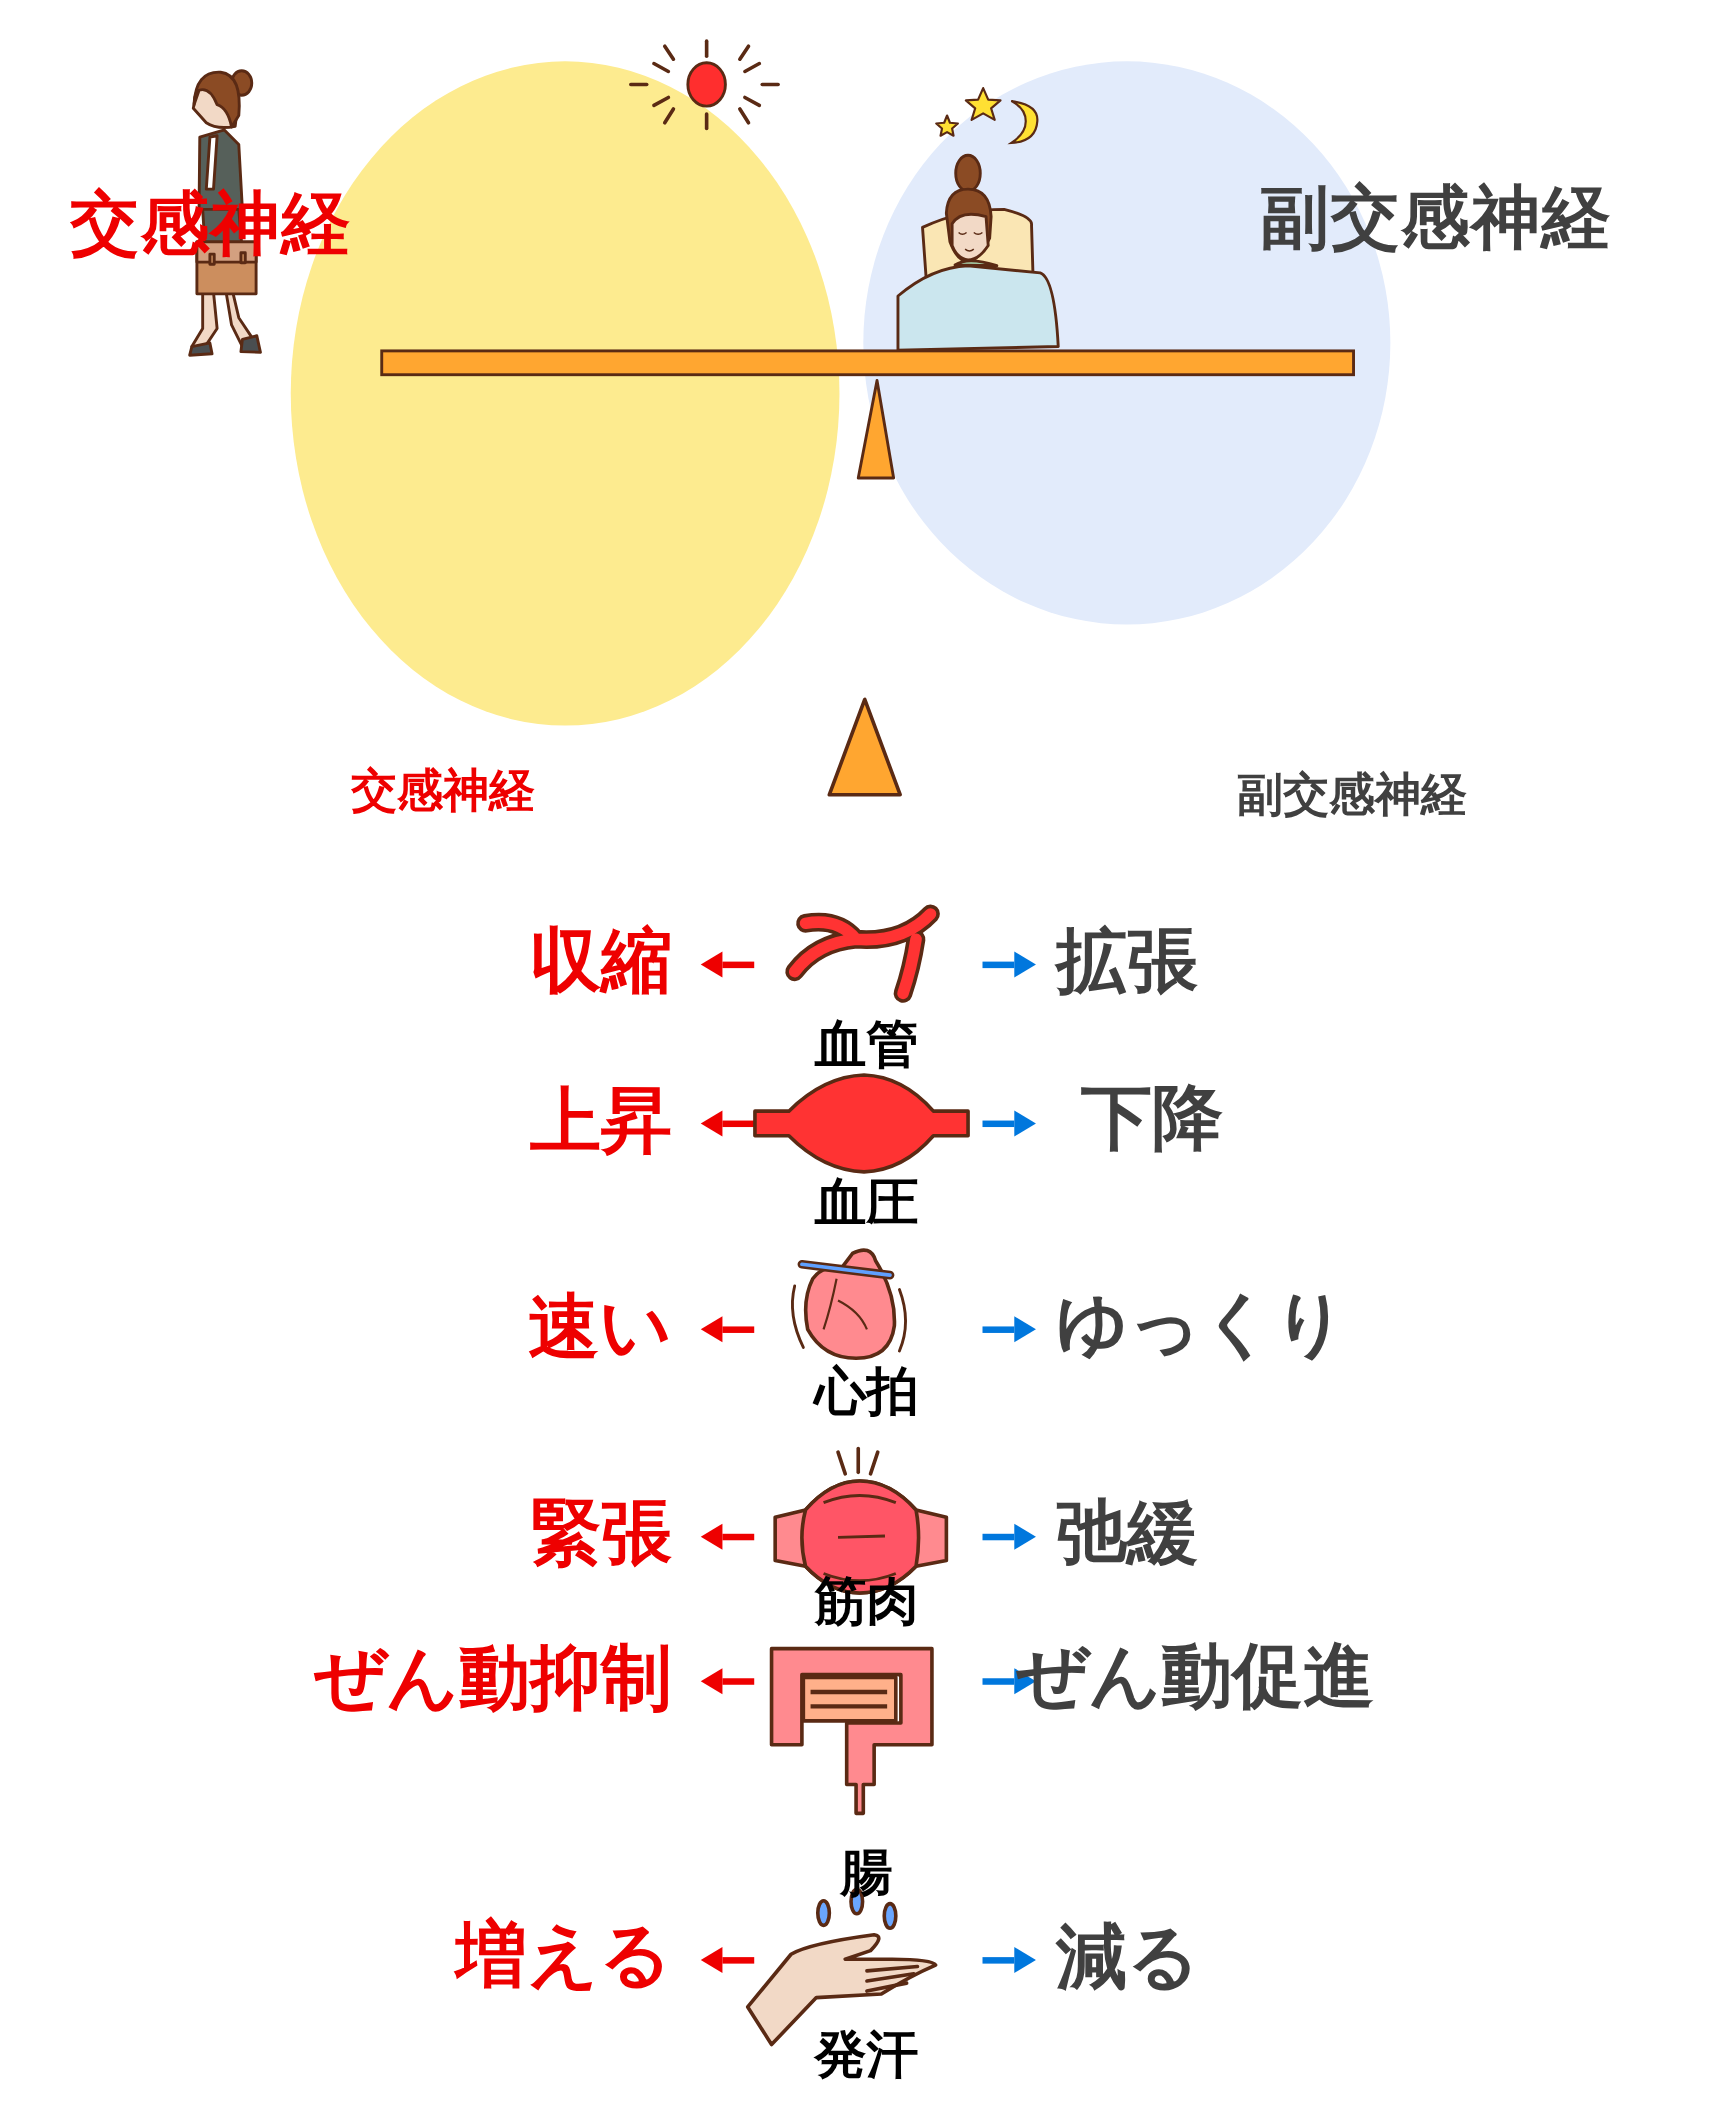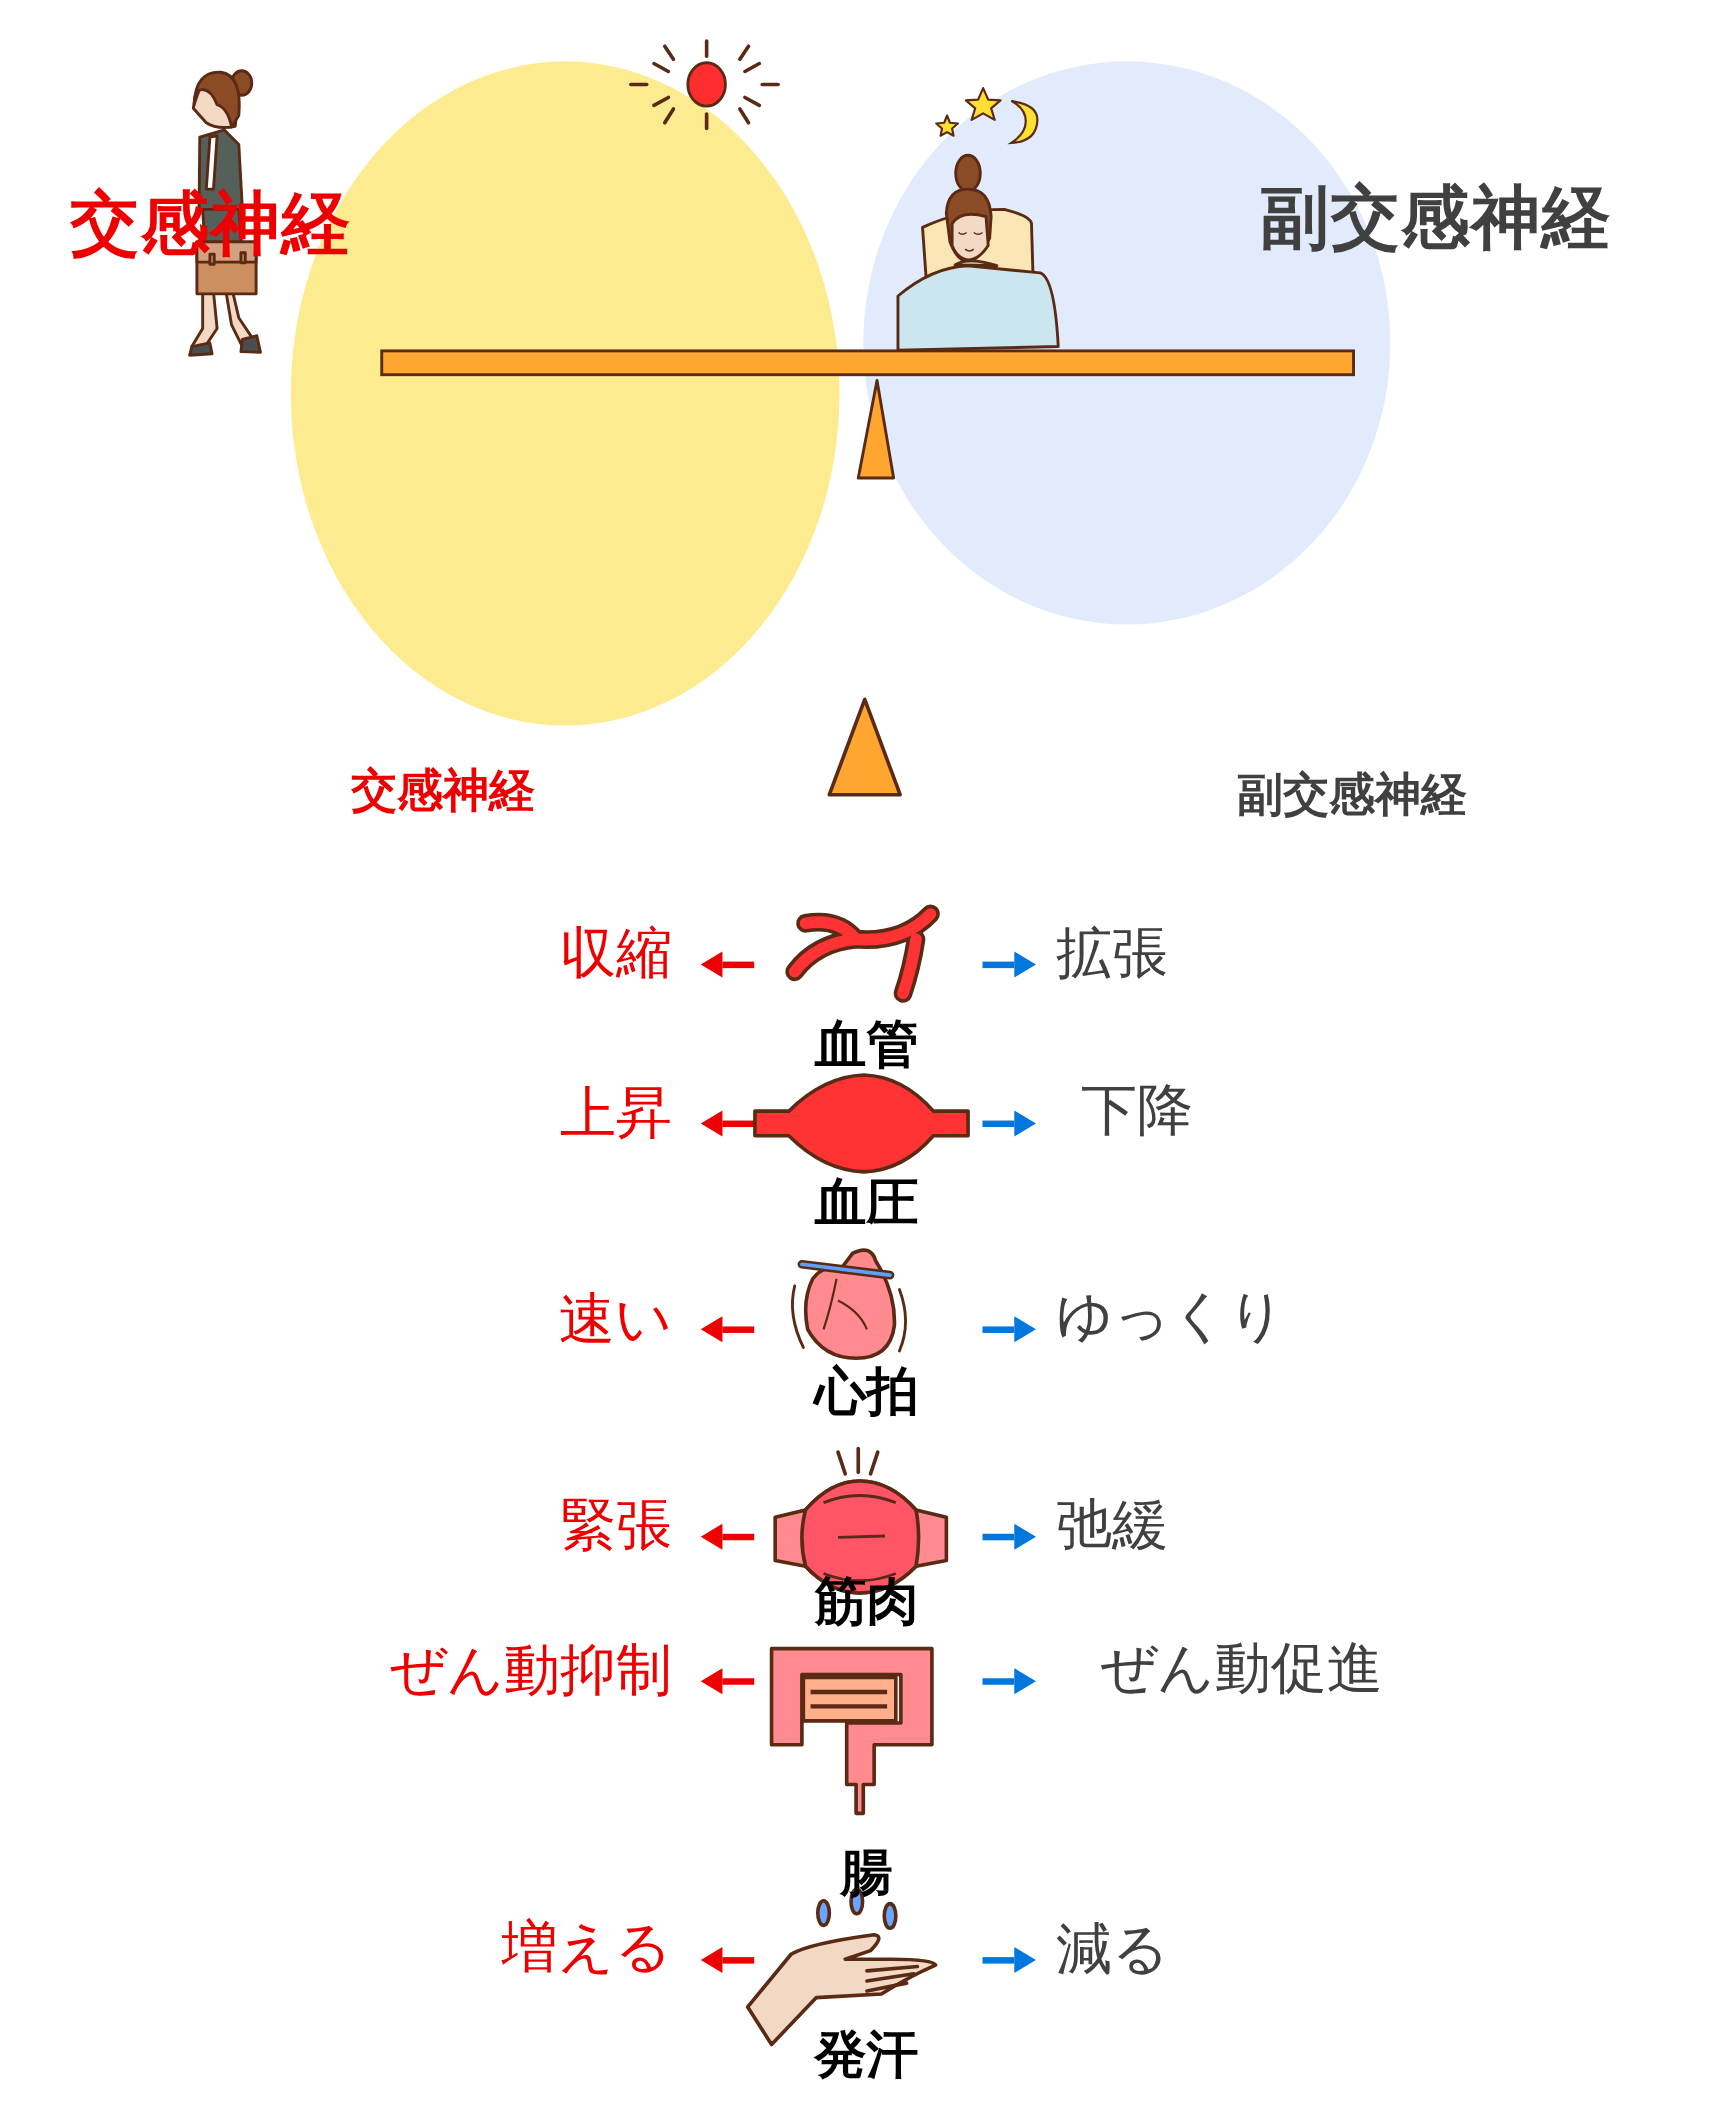--- a/index.html
+++ b/index.html
@@ -2,21 +2,21 @@
 <html style="font-size:11.6px"><head>
 <meta charset="utf-8">
 <style>
   html,body{margin:0;padding:0;background:#ffffff;}
   body{width:1736px;height:2119px;position:relative;overflow:hidden;font-family:"DejaVu Sans","Liberation Sans",sans-serif;}
   .abs{position:absolute;}
   .title-red{color:#ee0000;font-weight:bold;}
   .title-blue{color:#404040;font-weight:bold;}
   .big{font-size:69px;line-height:1;letter-spacing:1.4px;}
   .mid{font-size:46px;line-height:1;}
-  .row-text{font-size:56px;line-height:1;font-weight:normal;white-space:nowrap;}
+  .row-text{font-size:71px;line-height:1;font-weight:bold;white-space:nowrap;}
   .left-text{text-align:right;}
   .organ-label{font-size:52px;font-weight:bold;color:#000;line-height:1;text-align:center;width:217px;}
   svg{overflow:visible;}
 </style>
 </head>
 <body>
 
 <div>
 
   <svg class="abs" style="left:0;top:0" width="1736" height="722" viewBox="0 0 2403 1000">
@@ -206,21 +206,21 @@
   </div>
 
   <div>
     <div class="abs row-text left-text title-red" style="right:1064px;top:1497px;">緊張</div>
     <div class="abs row-text title-blue" style="left:1056px;top:1497px;">弛緩</div>
     <div class="abs organ-label" style="left:758px;top:1575px;">筋肉</div>
   </div>
 
   <div>
     <div class="abs row-text left-text title-red" style="right:1064px;top:1642px;">ぜん動抑制</div>
-    <div class="abs row-text title-blue" style="left:1100px;top:1640px;">ぜん動促進</div>
+    <div class="abs row-text title-blue" style="left:1016px;top:1640px;">ぜん動促進</div>
     <div class="abs organ-label" style="left:758px;top:1846px;">腸</div>
   </div>
 
   <div>
     <div class="abs row-text left-text title-red" style="right:1064px;top:1919px;">増える</div>
     <div class="abs row-text title-blue" style="left:1056px;top:1921px;">減る</div>
     <div class="abs organ-label" style="left:758px;top:2028px;">発汗</div>
   </div>
 </div>
 

